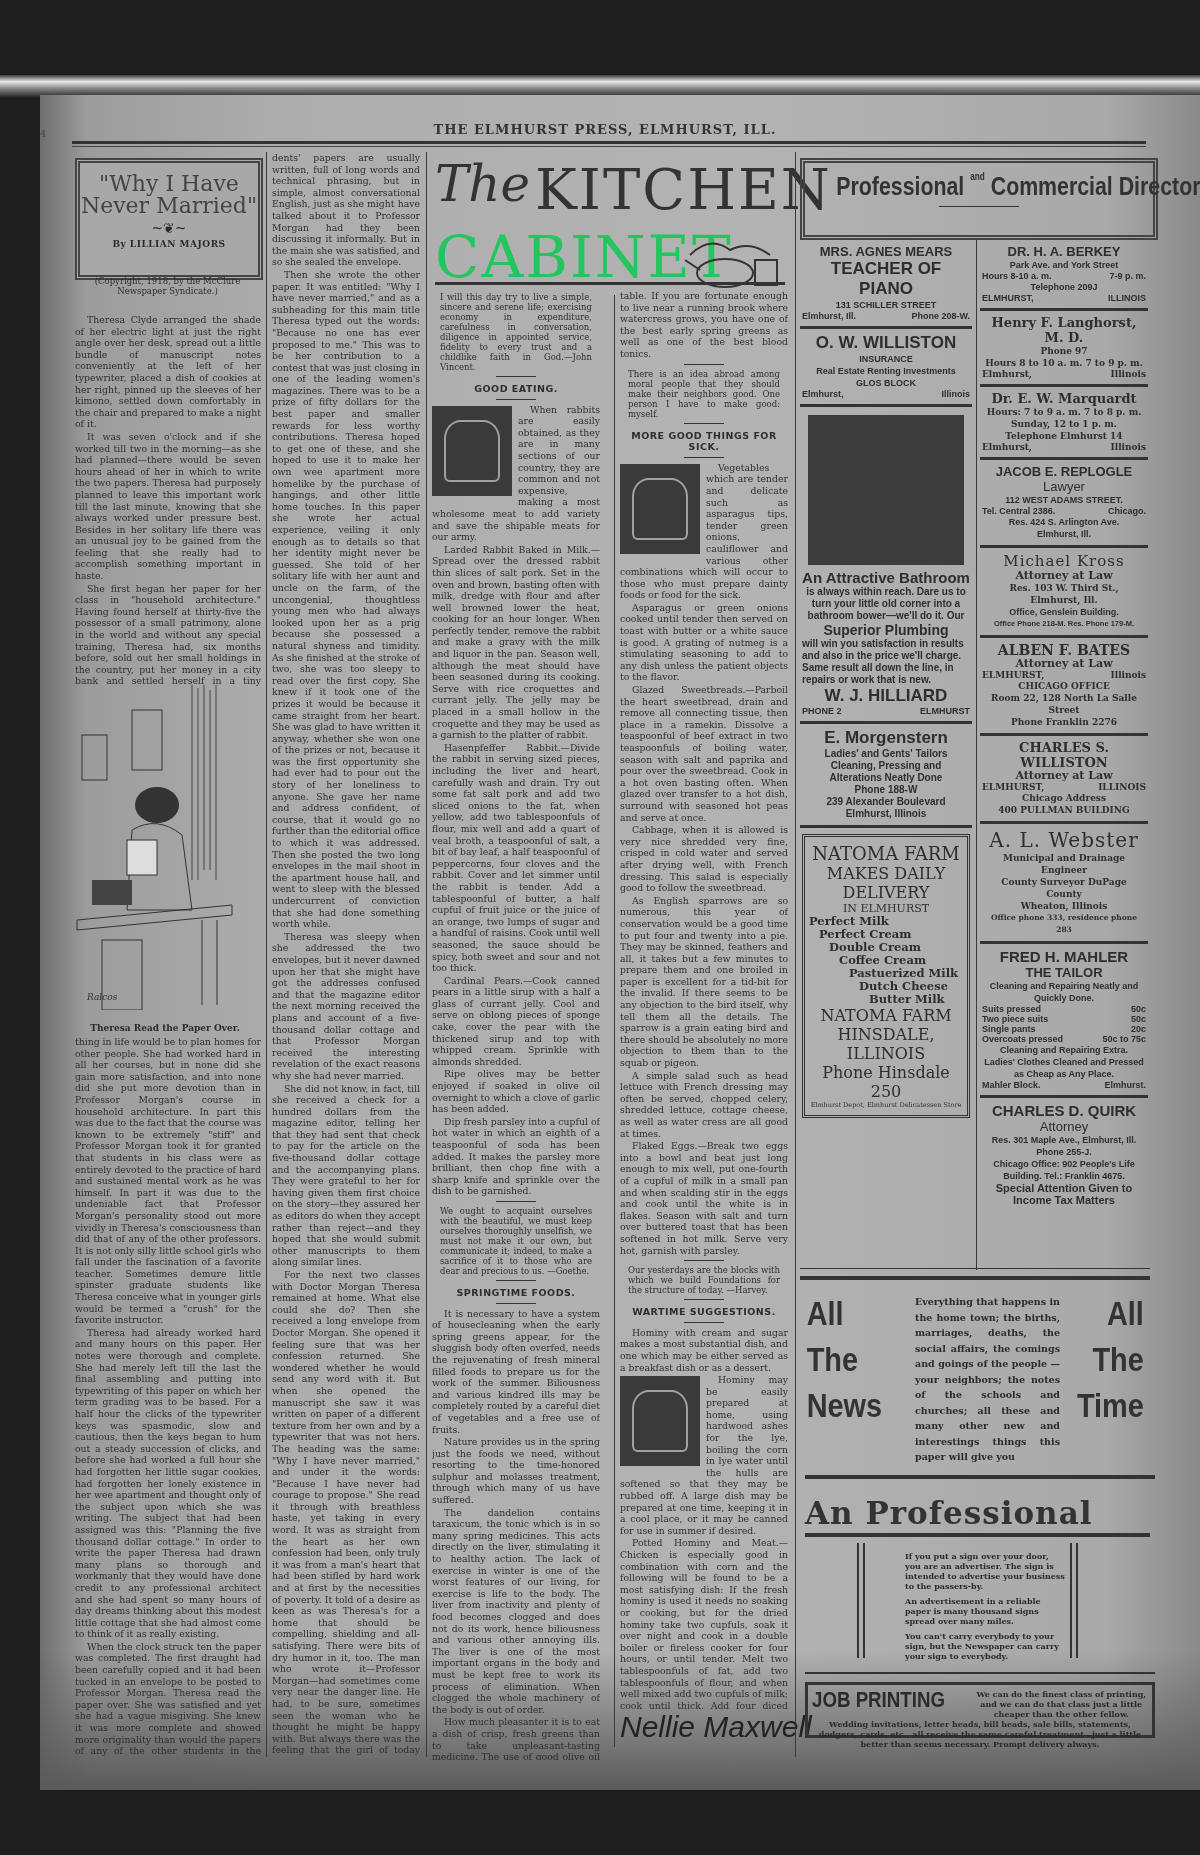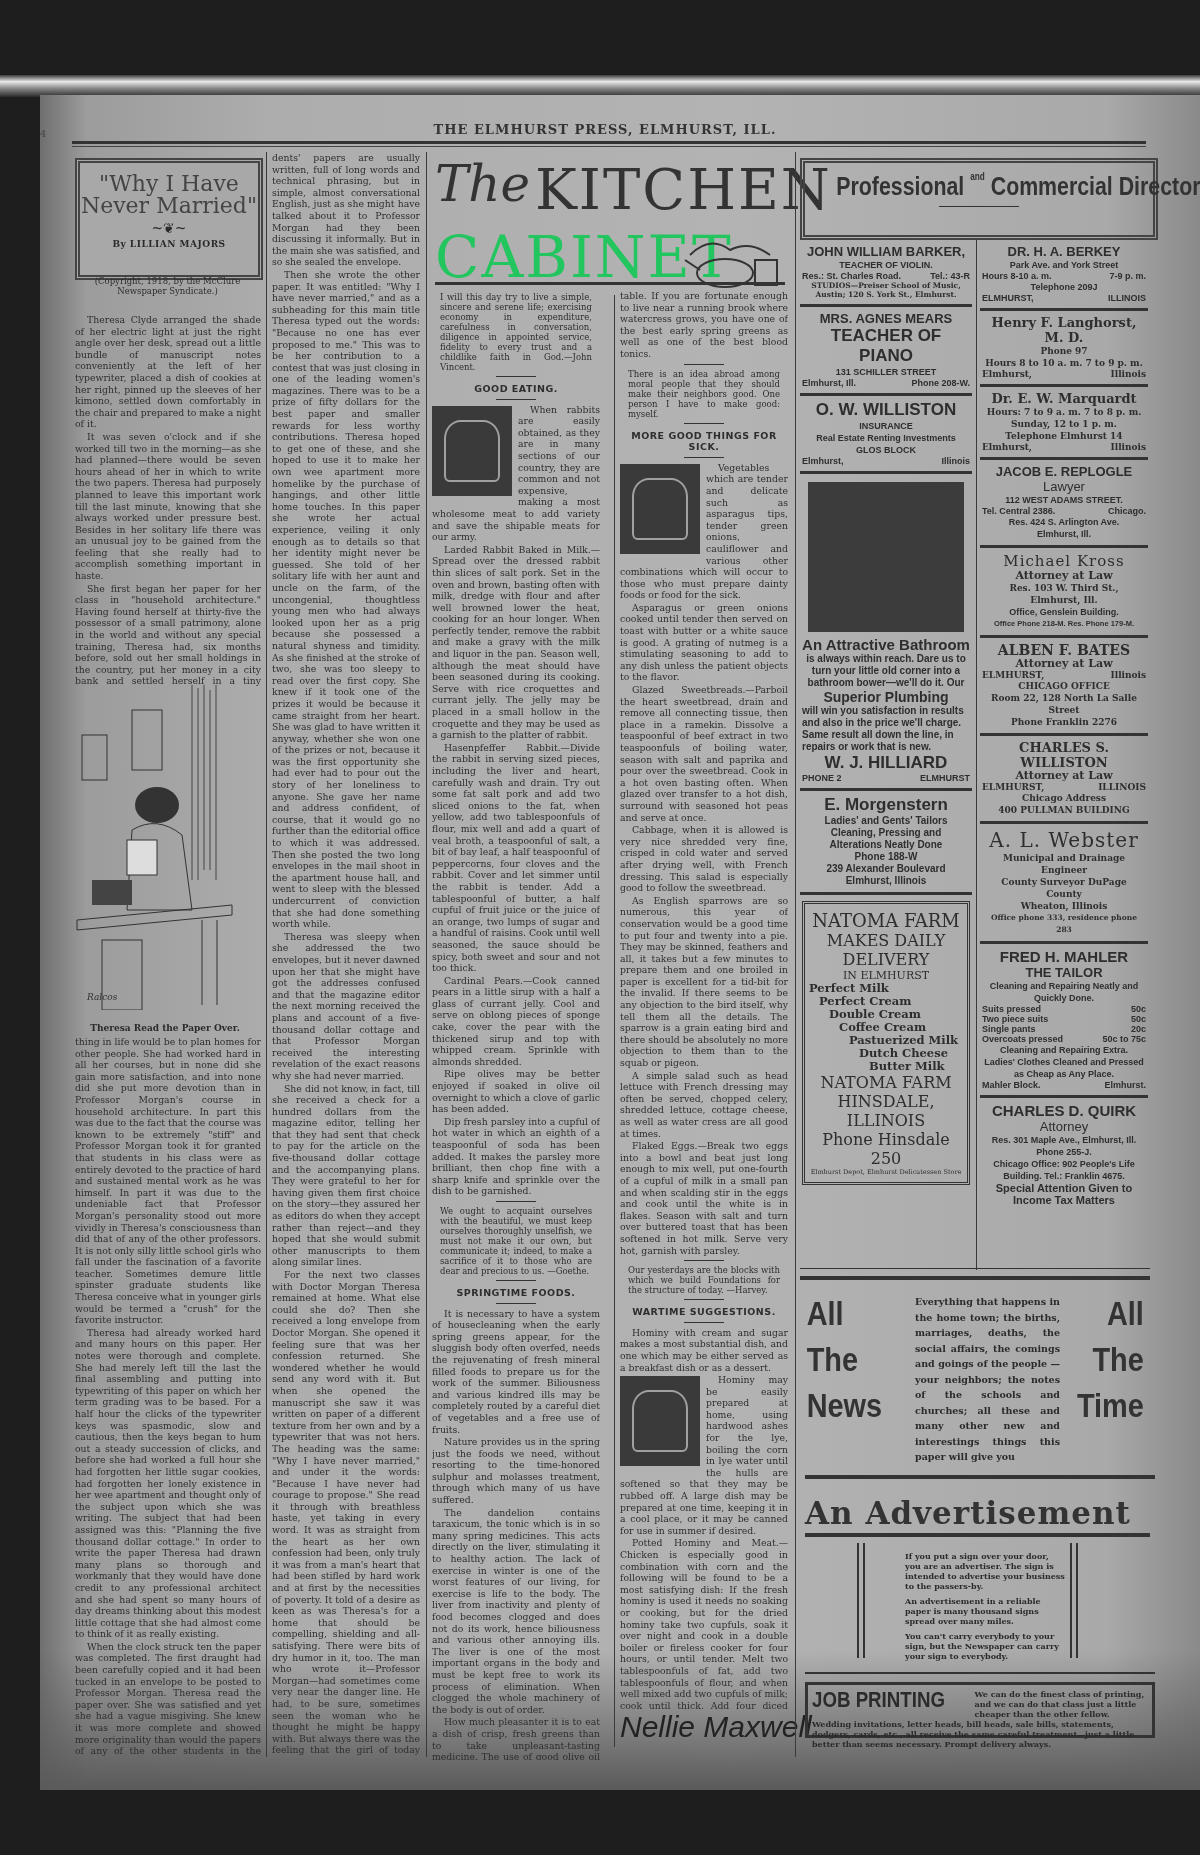--- a/index.html
+++ b/index.html
@@ -40,21 +40,21 @@
   .dcard .n2{font-weight:bold;font-size:17px;}
   .dcard .s{font-size:9px;font-weight:bold;line-height:12px;}
   .dcard .row{display:flex;justify-content:space-between;font-size:9px;font-weight:bold;}
   .serif{font-family:"DejaVu Serif",serif;}
   .natoma{border:3px double #333;margin:6px 2px;padding:6px 4px;}
   .natoma .lst{text-align:left;font-family:"DejaVu Serif",serif;font-weight:bold;font-size:11.5px;line-height:13px;}
   .allnews{position:absolute;left:800px;top:1290px;width:350px;height:160px;}
   .big3{font-family:"Liberation Sans",sans-serif;font-weight:bold;font-size:34px;line-height:46px;transform:scaleX(0.85);color:#333;}
   .adv{position:absolute;left:805px;top:1495px;width:345px;}
   .adv .h{font-family:"DejaVu Serif",serif;font-weight:bold;font-size:31px;letter-spacing:1px;color:#333;}
-  .job{position:absolute;left:805px;top:1682px;width:350px;height:56px;border:3px solid #333;font-size:8px;line-height:10px;font-weight:bold;font-family:"DejaVu Serif",serif;padding:4px;box-sizing:border-box;}
+  .job{position:absolute;left:805px;top:1682px;width:350px;height:56px;border:3px solid #333;font-size:8px;line-height:10px;font-weight:bold;font-family:"DejaVu Serif",serif;padding:4px;box-sizing:border-box;text-align:center;}
   .job .jb{float:left;font-family:"Liberation Sans",sans-serif;font-size:22px;line-height:22px;margin-right:6px;transform:scaleX(0.85);transform-origin:left;}
   .sig{position:absolute;left:620px;top:1710px;font-family:Liberation Sans, sans-serif;font-style:italic;font-size:30px;color:#222;}
 </style>
 </head>
 <body>
 
 <div class="scanbar"></div>
 <div class="page"></div>
 
 <div class="pagenum">4</div>
@@ -185,29 +185,20 @@
 
 <div class="vline" style="left:795px;top:152px;height:1605px;"></div>
 
 <div class="dir-head">
   <div class="big"><span>Professional</span> <span class="and">and</span> <span>Commercial Directory</span></div>
   <div style="width:80px;height:1px;background:#333;margin:4px auto;"></div>
 </div>
 
 <div class="dcol" style="left:800px;top:240px;width:172px;">
   <div class="dcard">
-    <div class="n">JOHN WILLIAM BARKER,</div>
-    <div class="s">TEACHER OF VIOLIN.</div>
-    <div class="row">
-        <span>Res.: St. Charles Road.</span>
-        <span>Tel.: 43-R</span>
-      </div>
-    <div class="s" style="font-size:7.5px;line-height:9px;font-family:'DejaVu Serif',serif;">STUDIOS—Preiser School of Music, Austin; 120 S. York St., Elmhurst.</div>
-  </div>
-  <div class="dcard">
     <div class="n">MRS. AGNES MEARS</div>
     <div class="n2">TEACHER OF PIANO</div>
     <div class="s">131 SCHILLER STREET</div>
     <div class="row">
         <span>Elmhurst, Ill.</span>
         <span>Phone 208-W.</span>
       </div>
   </div>
   <div class="dcard">
     <div class="n2">O. W. WILLISTON</div>
@@ -389,21 +380,21 @@
   <div style="position:absolute;left:115px;top:4px;width:145px;font-size:9.5px;line-height:15.5px;font-weight:bold;text-align:justify;">Everything that happens in the home town; the births, marriages, deaths, the social affairs, the comings and goings of the people — your neighbors; the notes of the schools and churches; all these and many other new and interestings things this paper will give you</div>
   <div class="big3" style="position:absolute;right:0;top:0;text-align:right;">
     <div>All</div>
     <div>The</div>
     <div>Time</div>
   </div>
 </div>
 <div style="position:absolute;left:805px;top:1475px;width:350px;height:4px;background:#333;"></div>
 
 <div class="adv">
-  <div class="h">An Advertisement</div>
+  <div class="h">An Professional</div>
   <div style="height:4px;background:#333;margin:2px 0 6px;"></div>
   <div style="position:relative;height:120px;">
     <div style="position:absolute;left:52px;top:0;width:4px;height:115px;border-left:2px solid #333;border-right:2px solid #333;"></div>
     <div style="position:absolute;right:72px;top:0;width:4px;height:115px;border-left:2px solid #333;border-right:2px solid #333;"></div>
     <div style="position:absolute;left:100px;top:8px;width:160px;font-size:8px;line-height:10px;font-weight:bold;">
       <p style="margin:0 0 5px">If you put a sign over your door, you are an advertiser. The sign is intended to advertise your business to the passers-by.</p>
       <p style="margin:0 0 5px">An advertisement in a reliable paper is many thousand signs spread over many miles.</p>
       <p style="margin:0">You can't carry everybody to your sign, but the Newspaper can carry your sign to everybody.</p>
     </div>
   </div>

